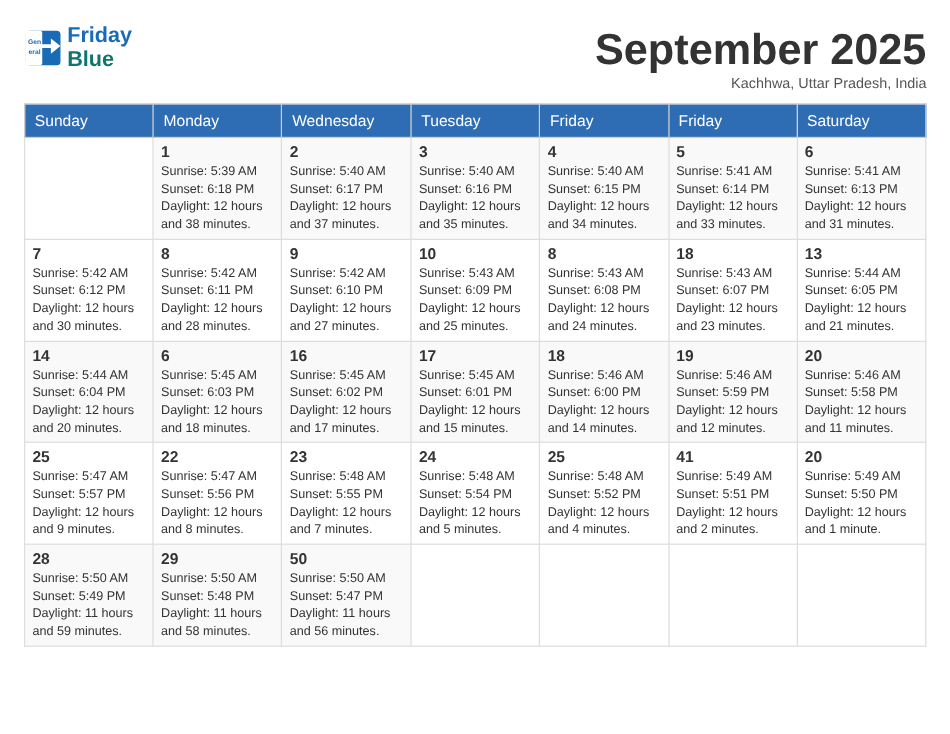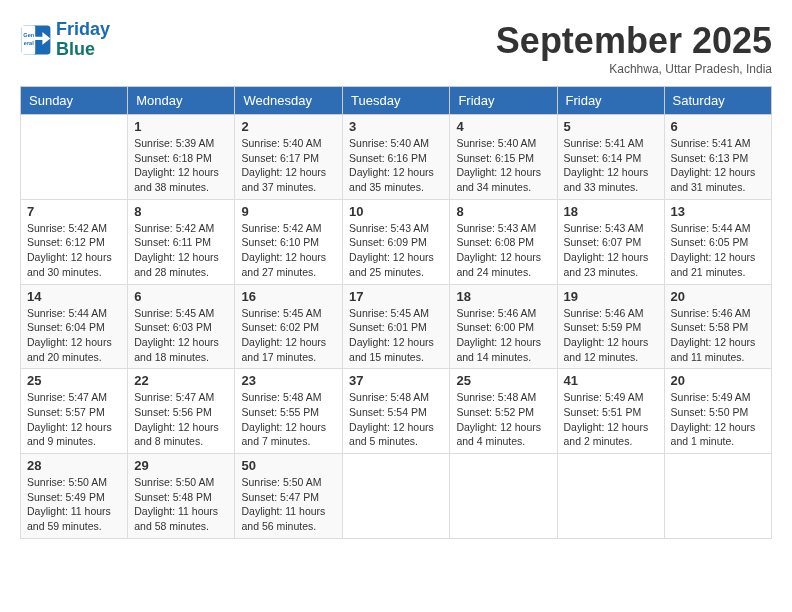--- a/index.html
+++ b/index.html
@@ -224,21 +224,21 @@
       </td>
         <td>
         <span class="day-num">22</span>
         <span class="day-info">Sunrise: 5:47 AM<br>Sunset: 5:56 PM<br>Daylight: 12 hours and 8 minutes.</span>
       </td>
         <td>
         <span class="day-num">23</span>
         <span class="day-info">Sunrise: 5:48 AM<br>Sunset: 5:55 PM<br>Daylight: 12 hours and 7 minutes.</span>
       </td>
         <td>
-        <span class="day-num">37</span>
+        <span class="day-num">24</span>
         <span class="day-info">Sunrise: 5:48 AM<br>Sunset: 5:54 PM<br>Daylight: 12 hours and 5 minutes.</span>
       </td>
         <td>
         <span class="day-num">25</span>
         <span class="day-info">Sunrise: 5:48 AM<br>Sunset: 5:52 PM<br>Daylight: 12 hours and 4 minutes.</span>
       </td>
         <td>
         <span class="day-num">41</span>
         <span class="day-info">Sunrise: 5:49 AM<br>Sunset: 5:51 PM<br>Daylight: 12 hours and 2 minutes.</span>
       </td>

